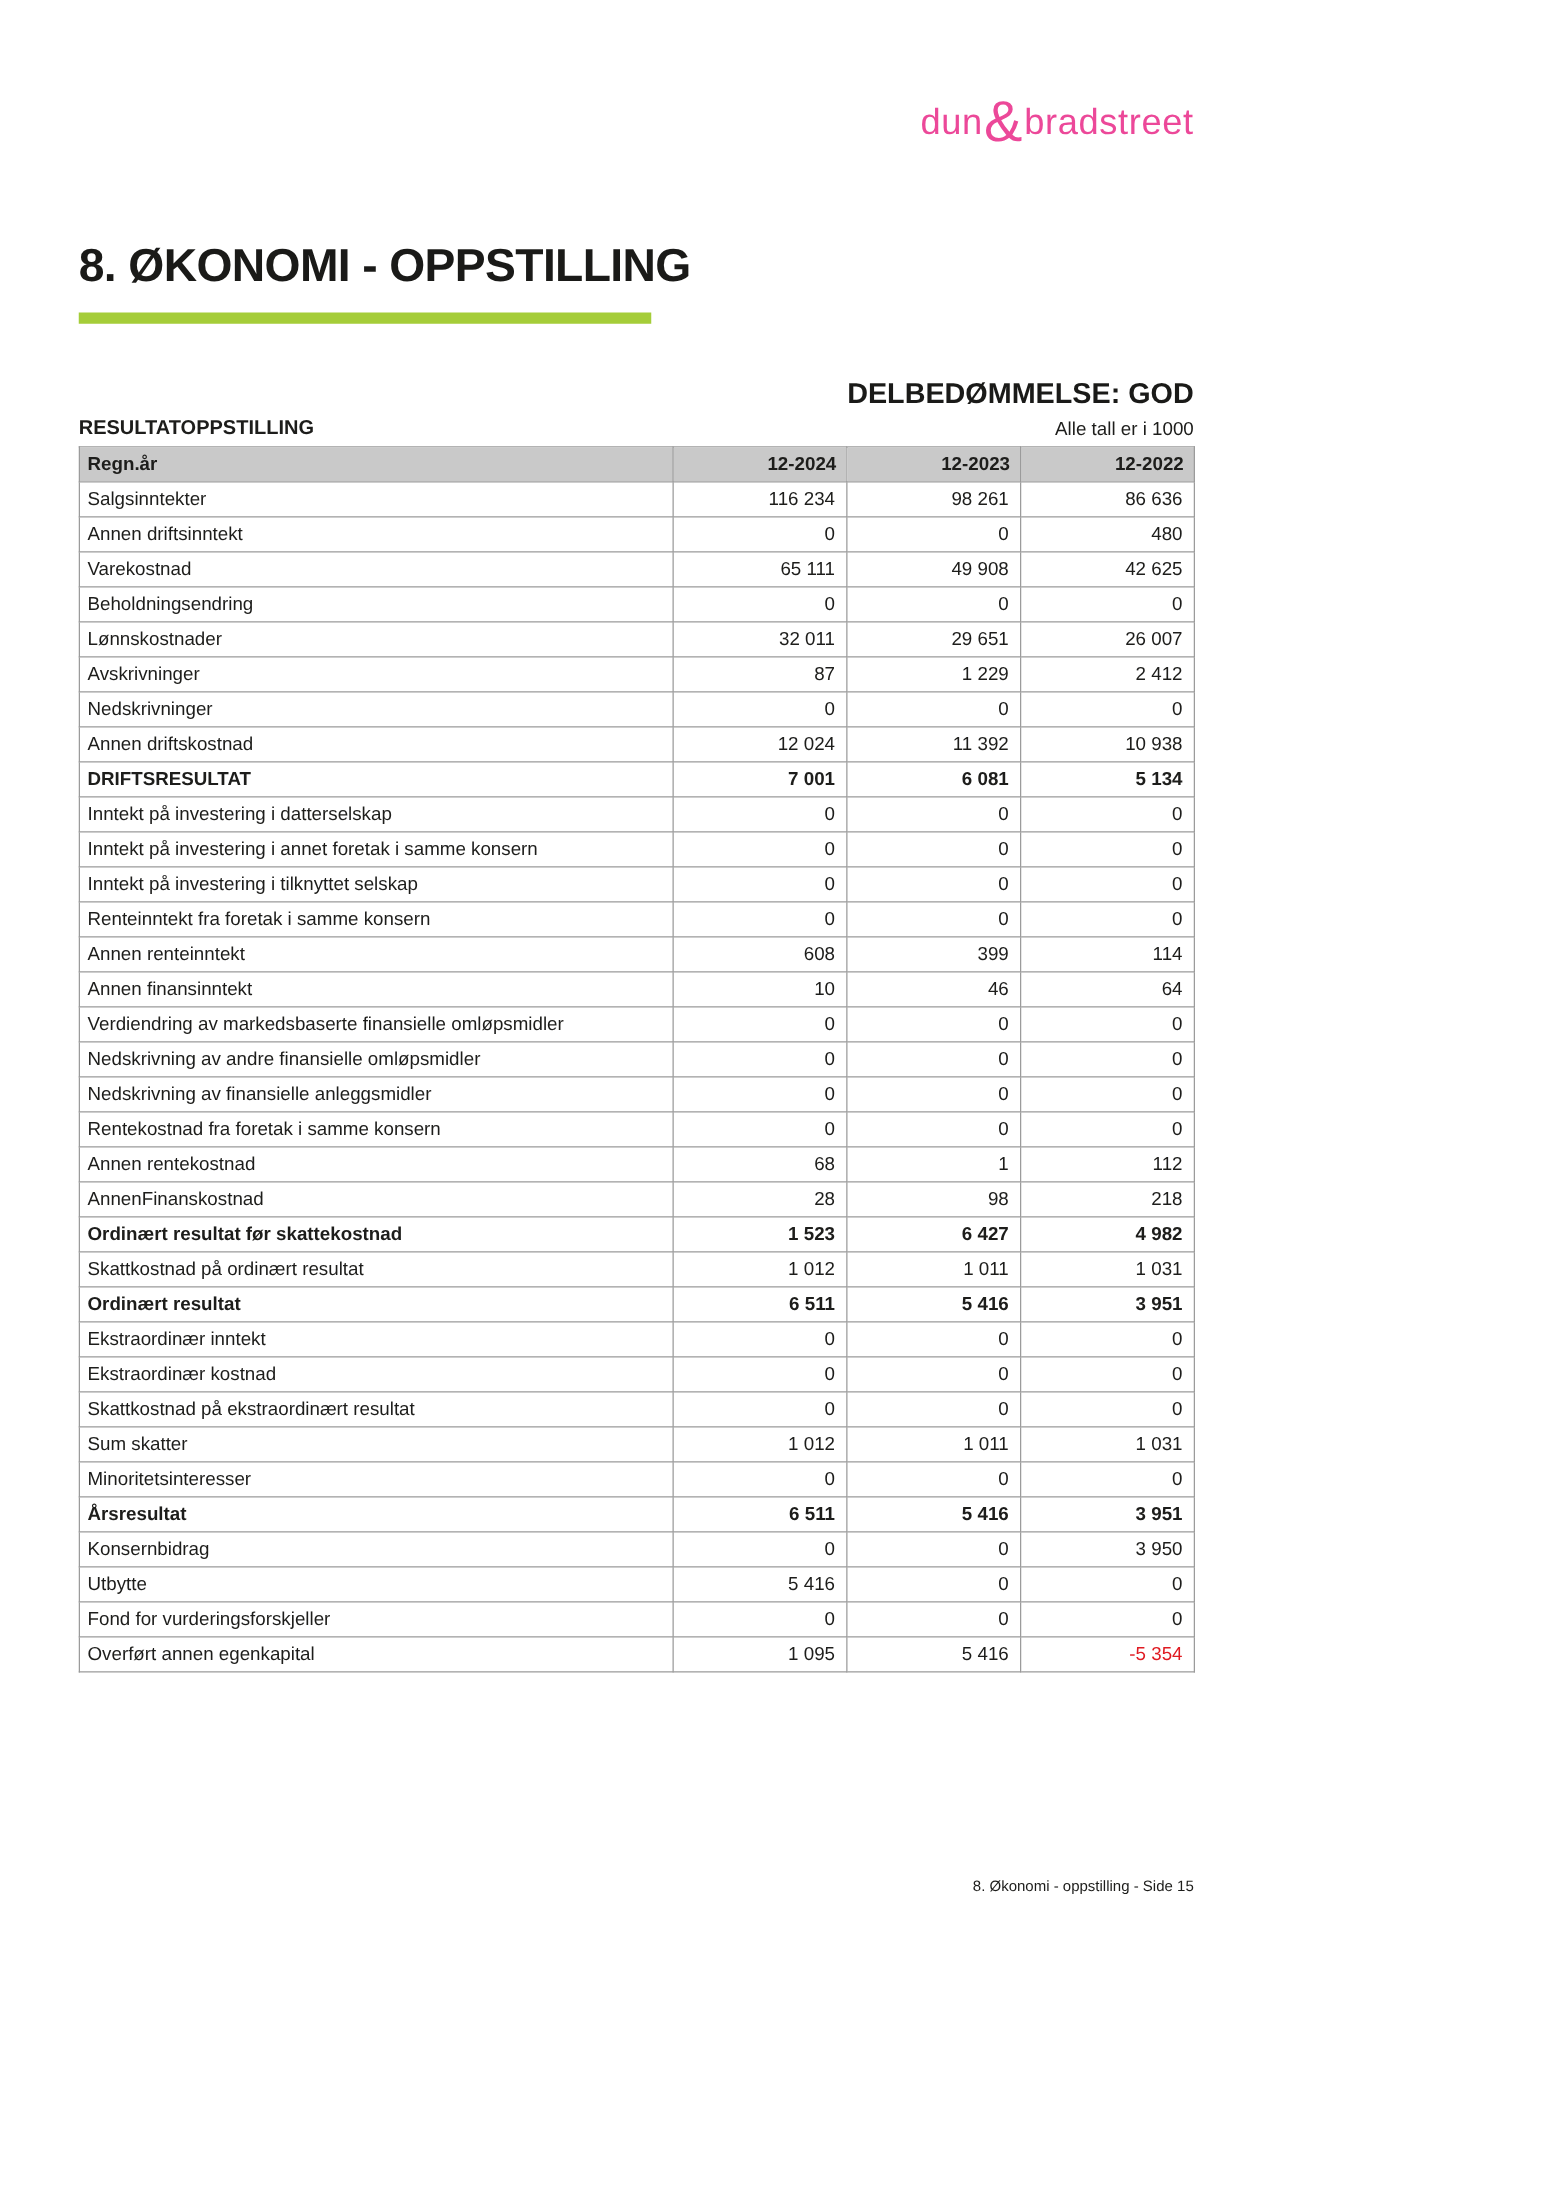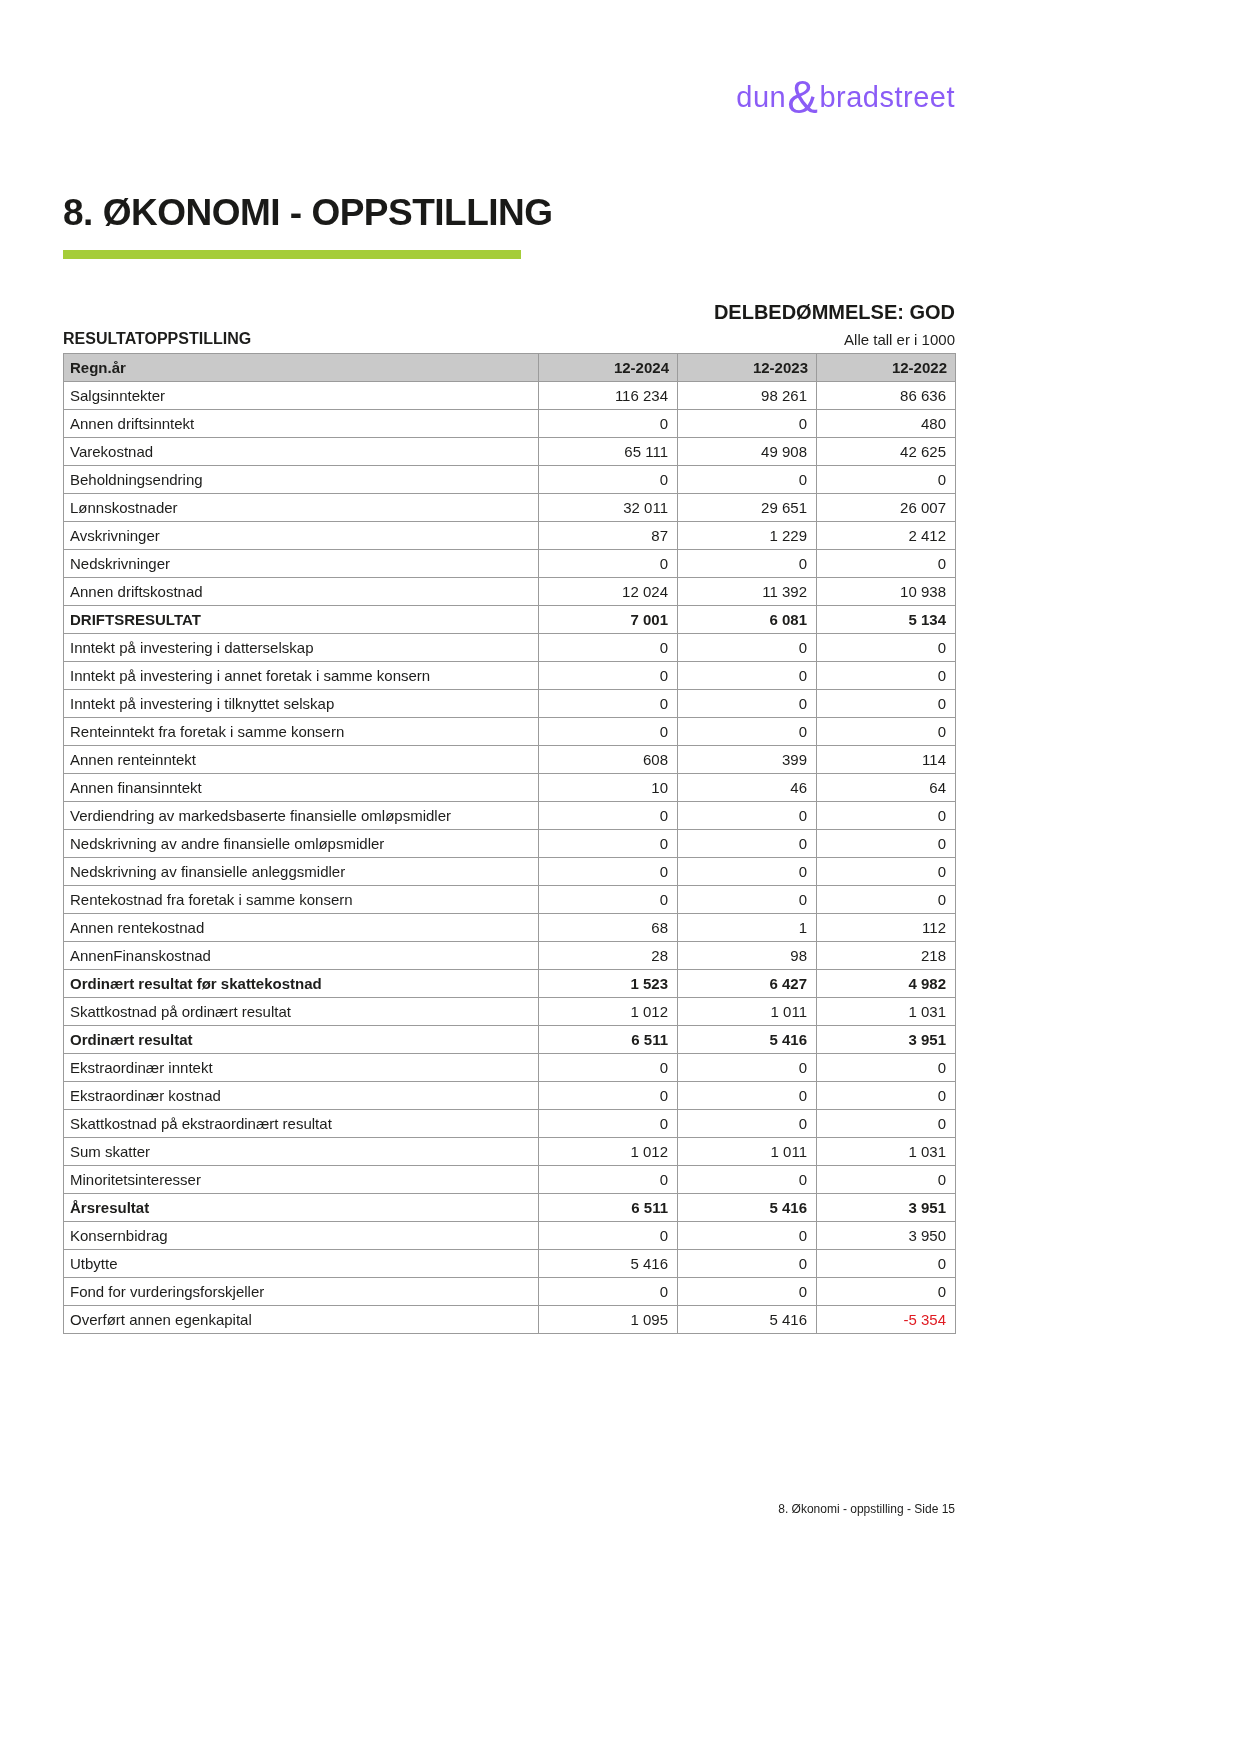--- a/index.html
+++ b/index.html
@@ -20,21 +20,21 @@
     position: absolute;
     left: 63px;
     top: 0;
     width: 892px;
   }
 
   
   .logo {
     margin-top: 68px;
     text-align: right;
-    color: #8b5cf6;
+    color: #ec4899;
     font-size: 29px;
     letter-spacing: 0.5px;
     line-height: 1;
     white-space: nowrap;
   }
   .logo .amp {
     font-size: 46px;
     font-weight: 400;
     position: relative;
     top: 6px;
@@ -53,21 +53,21 @@
     margin-top: 16px;
     width: 458px;
     height: 9px;
     background: #a5cd39;
   }
 
   
   .assessment {
     margin-top: 42px;
     text-align: right;
-    font-size: 20px;
+    font-size: 23px;
     font-weight: 700;
     color: #1a1a18;
   }
 
   
   .table-head-row {
     display: flex;
     justify-content: space-between;
     align-items: flex-end;
     margin-top: 6px;

